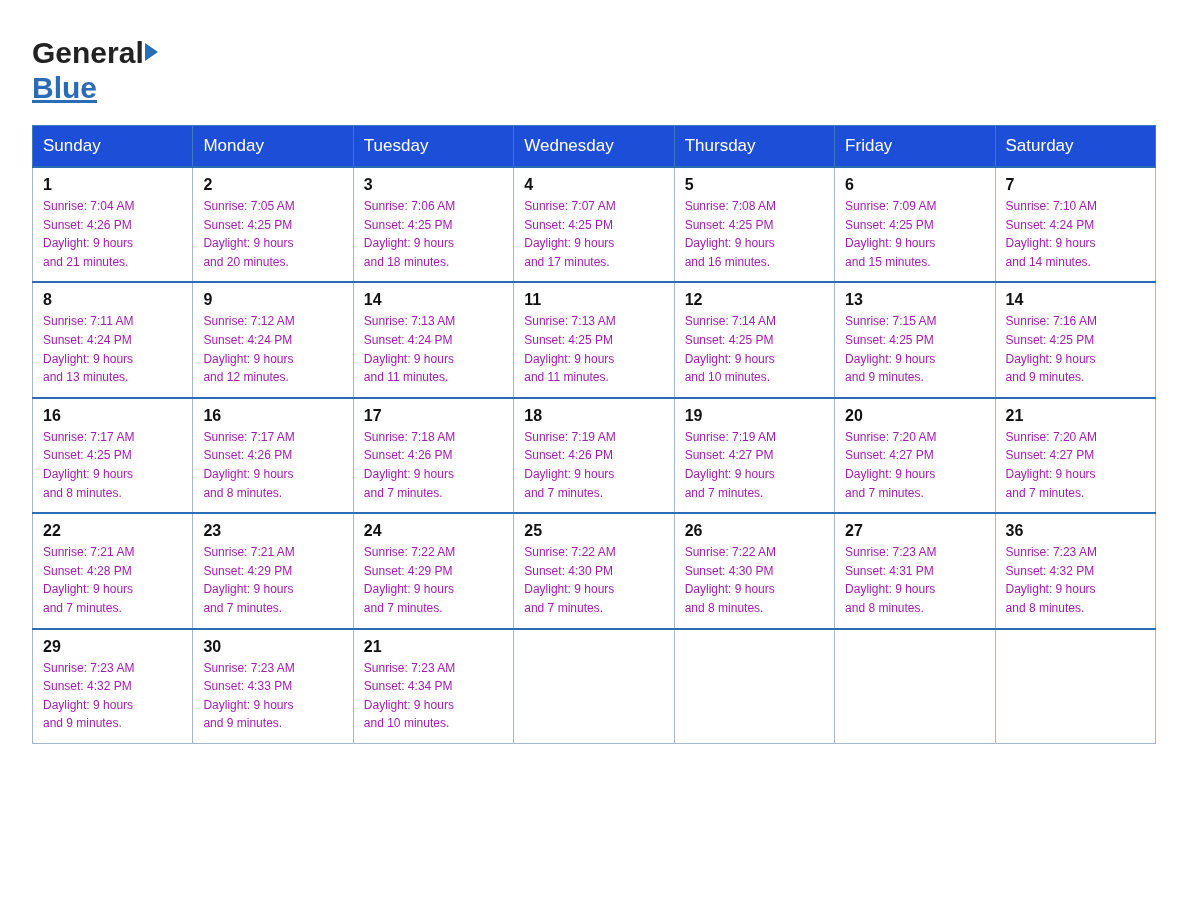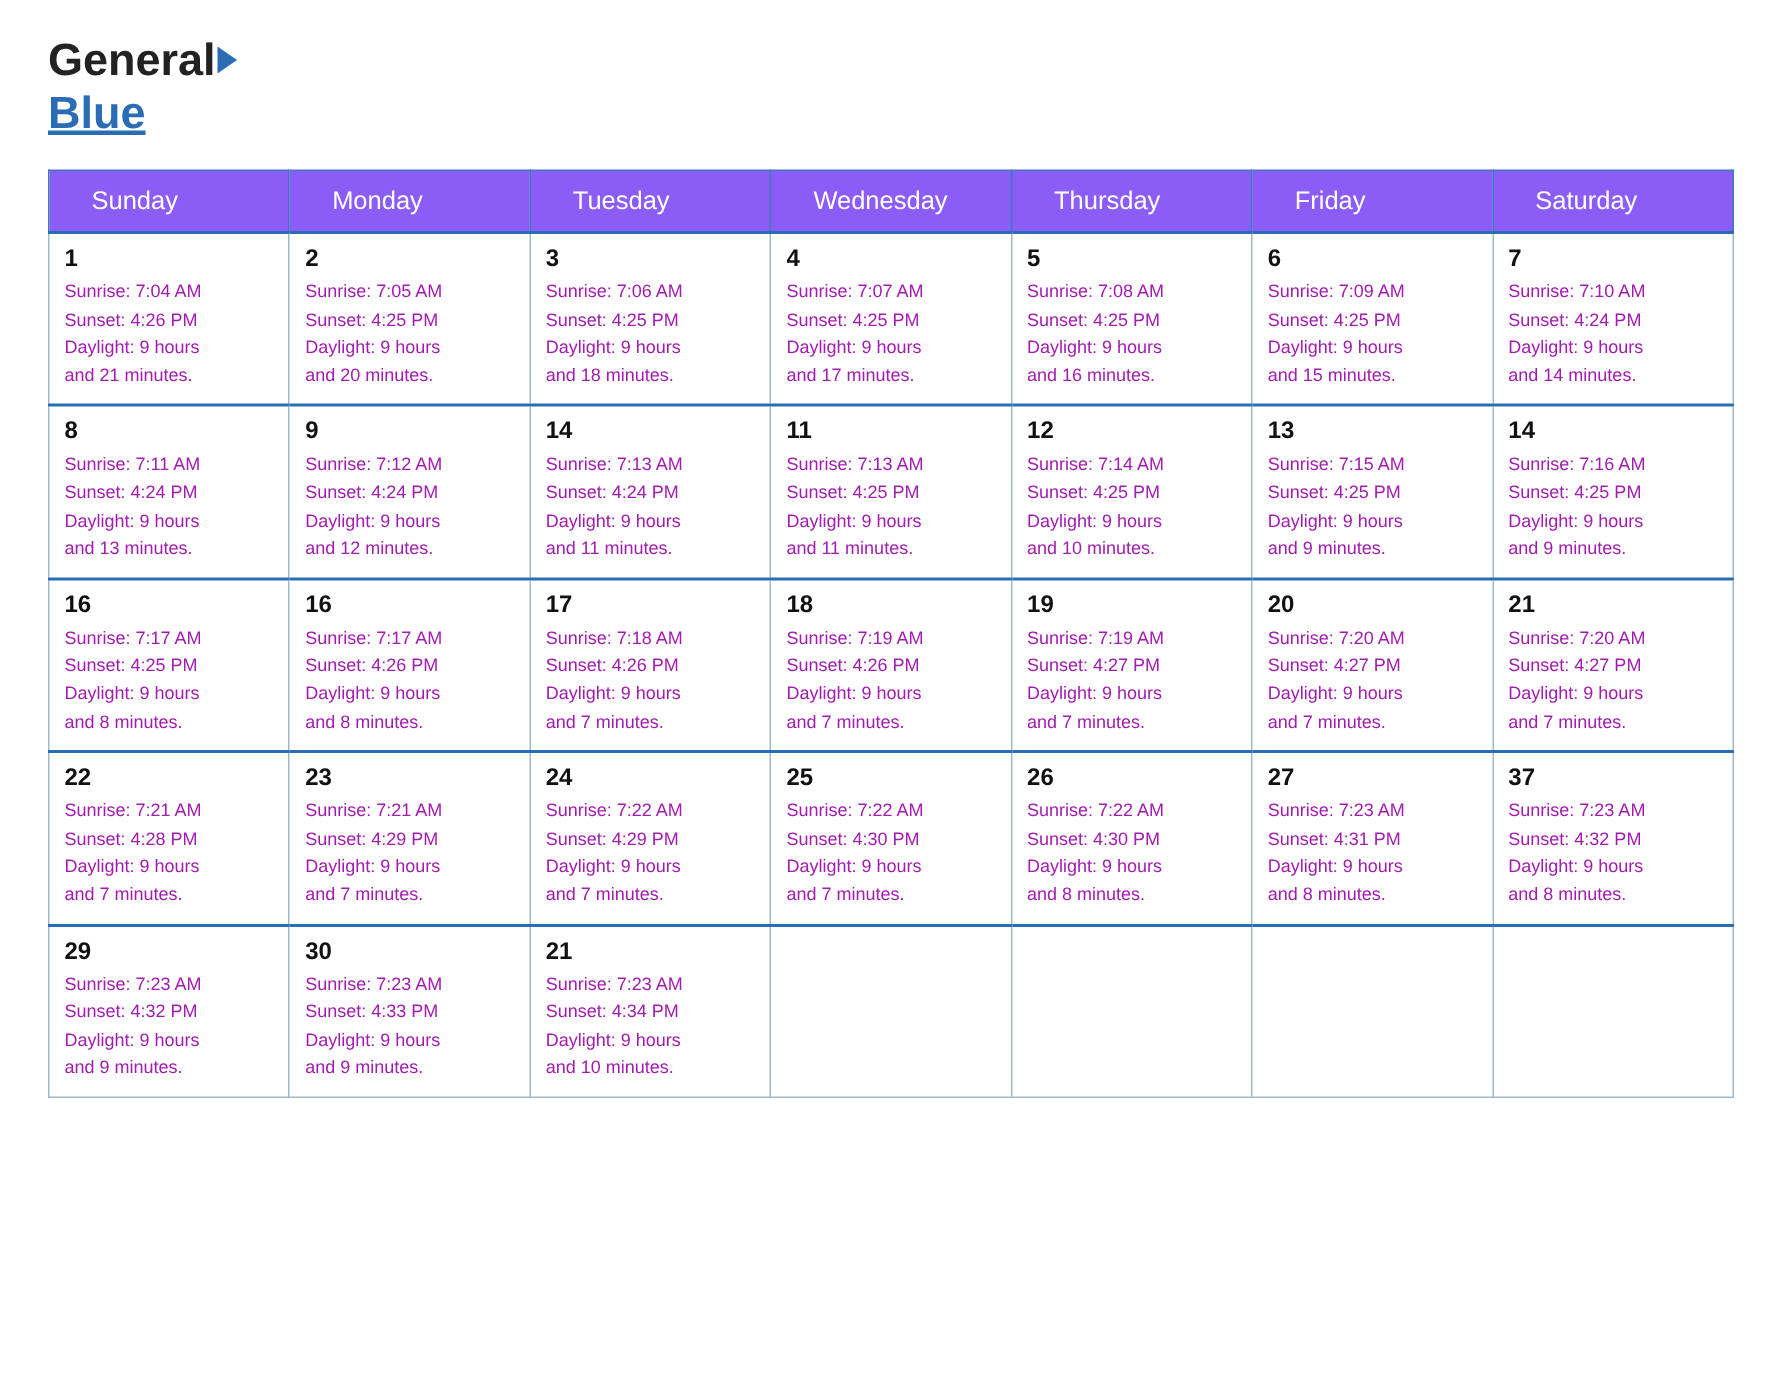--- a/index.html
+++ b/index.html
@@ -13,20 +13,21 @@
     .header-area {
       display: flex;
       justify-content: space-between;
       align-items: flex-start;
       margin-bottom: 20px;
     }
     .logo-area {
       display: flex;
       flex-direction: column;
       align-items: flex-end;
+      margin-top: 12px;
     }
     .title-area {
       text-align: right;
     }
     .month-title {
       font-size: 52px;
       font-weight: bold;
       color: #222;
       line-height: 1.1;
     }
@@ -34,25 +35,25 @@
       font-size: 22px;
       color: #444;
       margin-top: 4px;
     }
     .calendar-table {
       width: 100%;
       border-collapse: collapse;
       border: 1px solid #3a7abf;
     }
     .calendar-table th {
-      background-color: #8b5cf6;
+      background-color: #1d4ed8;
       color: #fff;
       font-size: 17px;
       font-weight: normal;
-      padding: 10px 28px;
+      padding: 10px 10px;
       text-align: left;
       border: 1px solid #3a7abf;
     }
     .calendar-table td {
       vertical-align: top;
       padding: 8px 10px 10px 10px;
       border: 1px solid #a0b8d0;
       width: 14.28%;
       min-height: 90px;
       font-size: 13.5px;
@@ -254,21 +255,21 @@
         </td>
         <td>
           <span class="day-num">26</span>
           <div class="day-info">Sunrise: 7:22 AM<br>Sunset: 4:30 PM<br>Daylight: 9 hours<br>and 8 minutes.</div>
         </td>
         <td>
           <span class="day-num">27</span>
           <div class="day-info">Sunrise: 7:23 AM<br>Sunset: 4:31 PM<br>Daylight: 9 hours<br>and 8 minutes.</div>
         </td>
         <td>
-          <span class="day-num">37</span>
+          <span class="day-num">36</span>
           <div class="day-info">Sunrise: 7:23 AM<br>Sunset: 4:32 PM<br>Daylight: 9 hours<br>and 8 minutes.</div>
         </td>
       </tr>
       <tr>
         <td>
           <span class="day-num">29</span>
           <div class="day-info">Sunrise: 7:23 AM<br>Sunset: 4:32 PM<br>Daylight: 9 hours<br>and 9 minutes.</div>
         </td>
         <td>
           <span class="day-num">30</span>

